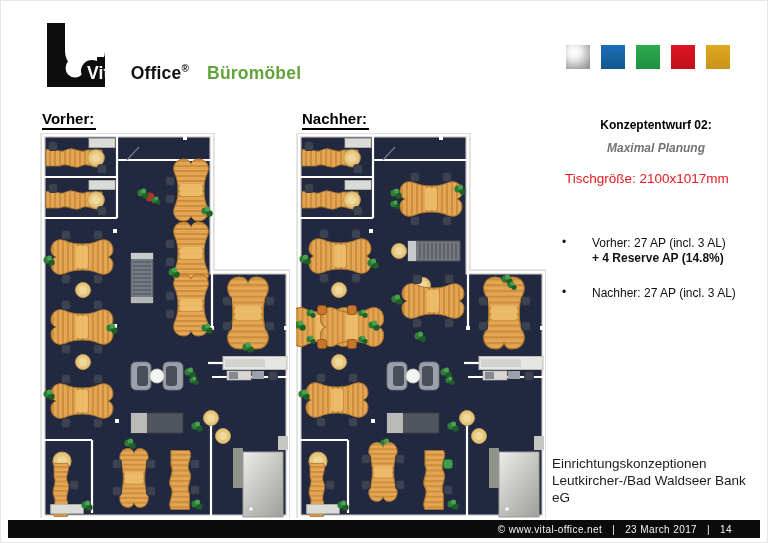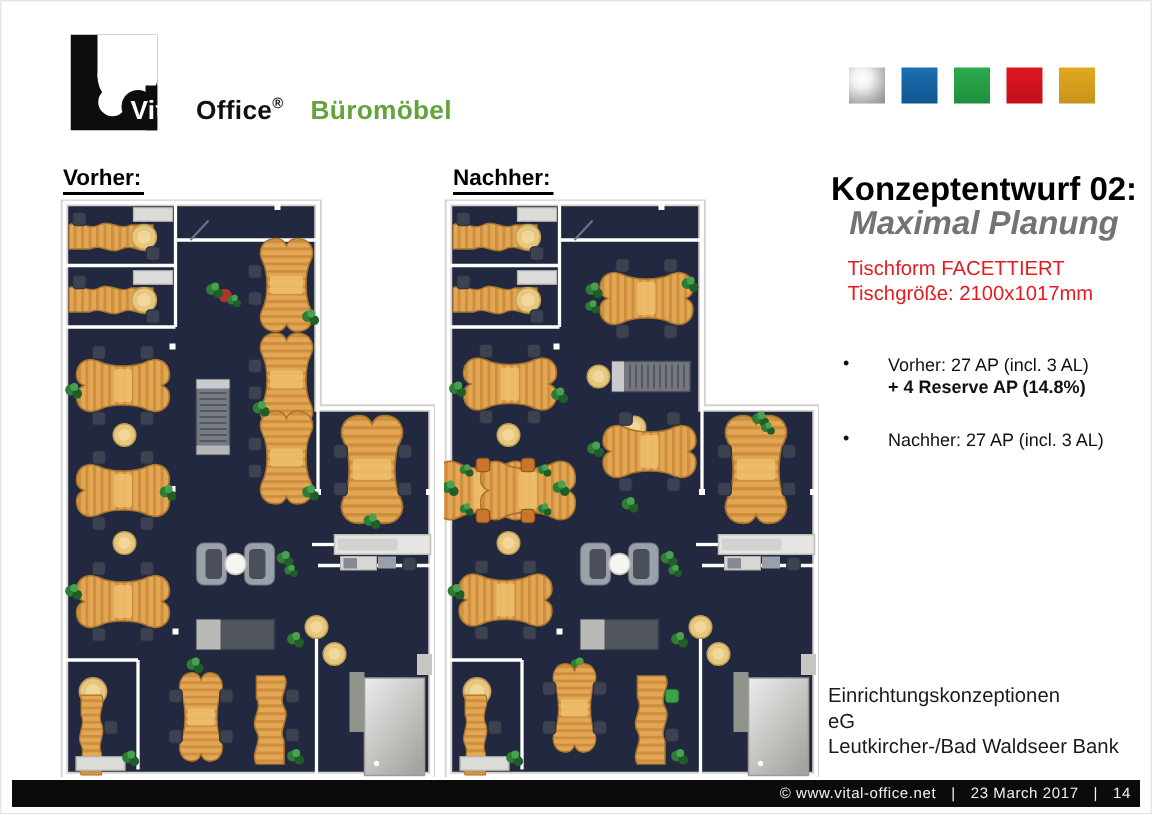--- a/index.html
+++ b/index.html
@@ -30,33 +30,33 @@
   
   .plan-label{position:absolute;top:110px;font-size:15px;font-weight:bold;color:#000;
     border-bottom:2.5px solid #000;padding:0 2px 1px 0;text-align:center;}
   #label-before{left:42px;}
   #label-after{left:302px;}
   svg.plan{position:absolute;top:133px;width:250px;height:385px;}
   #plan-before{left:40px;}
   #plan-after{left:296px;}
   
   .panel-title{position:absolute;left:548px;top:114px;width:216px;text-align:center;
-    font-size:22px;font-weight:bold;line-height:23px;color:#000;}
+    font-size:12px;font-weight:bold;line-height:23px;color:#000;}
   .panel-title .pt-red{color:#737373;font-style:italic;}
   .variant{position:absolute;left:565px;top:171px;font-size:13.5px;line-height:16.5px;color:#000;}
   .variant .v-red{color:#e8191f;}
   .bullets{position:absolute;left:560px;top:236px;width:200px;font-size:12px;line-height:15px;color:#111;}
   .bullet-item{position:relative;padding-left:32px;margin-bottom:20px;}
   .bullet-dot{position:absolute;left:2px;top:-1px;}
   .bullet-line2{font-weight:bold;}
   .client{position:absolute;left:552px;top:443px;font-size:13.5px;line-height:17px;color:#1a1a1a;margin-top:12px;}
   
   .footer{position:absolute;left:8px;right:8px;top:520px;height:18px;background:#0b0b0b;
     color:#f2f2f2;font-size:10px;display:flex;justify-content:flex-end;align-items:center;
-    padding-right:6px;box-sizing:border-box;letter-spacing:.4px;}
+    padding-right:28px;box-sizing:border-box;letter-spacing:.4px;}
   .footer span{margin-left:10px;}
 </style>
 </head>
 <body>
 
 <div class="slide">
 
   <svg width="0" height="0" style="position:absolute" aria-hidden="true">
     <defs>
       <linearGradient id="stairG" x1="0" y1="0" x2="0.8" y2="1">
@@ -336,38 +336,37 @@
       <use href="#chairG" transform="translate(152,331)"></use>
         <use href="#chair" transform="translate(152,357)"></use>
     </g>
   </svg>
 
   <div class="panel-title">
     <div>Konzeptentwurf 02:</div>
     <div class="pt-red">Maximal Planung</div>
   </div>
   <div class="variant">
-    <div class="v-red">Tischform FACETTIERT</div>
     <div class="v-red">Tischgröße: 2100x1017mm</div>
   </div>
   <div class="bullets">
     <div class="bullet-item">
       <span class="bullet-dot">•</span>
       <div>Vorher: 27 AP (incl. 3 AL)</div>
       <div class="bullet-line2">+ 4 Reserve AP (14.8%)</div>
     </div>
     <div class="bullet-item">
       <span class="bullet-dot">•</span>
       <div>Nachher: 27 AP (incl. 3 AL)</div>
     </div>
   </div>
   <div class="client">
     <div>Einrichtungskonzeptionen</div>
+    <div>Leutkircher-/Bad Waldseer Bank</div>
     <div>eG</div>
-    <div>Leutkircher-/Bad Waldseer Bank</div>
   </div>
 
   <div class="footer">
     <span>©  www.vital-office.net</span>
     <span class="sep">|</span>
     <span>23 March 2017</span>
     <span class="sep">|</span>
     <span>14</span>
   </div>
 

